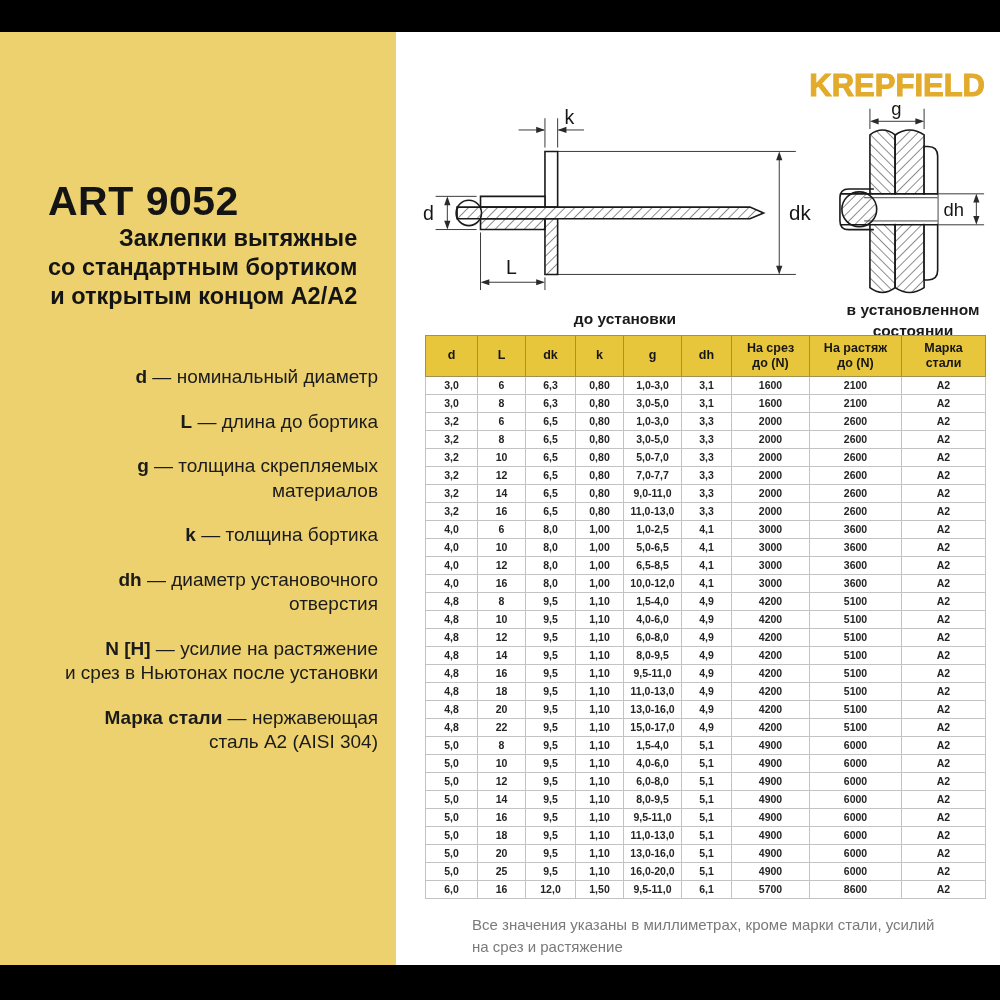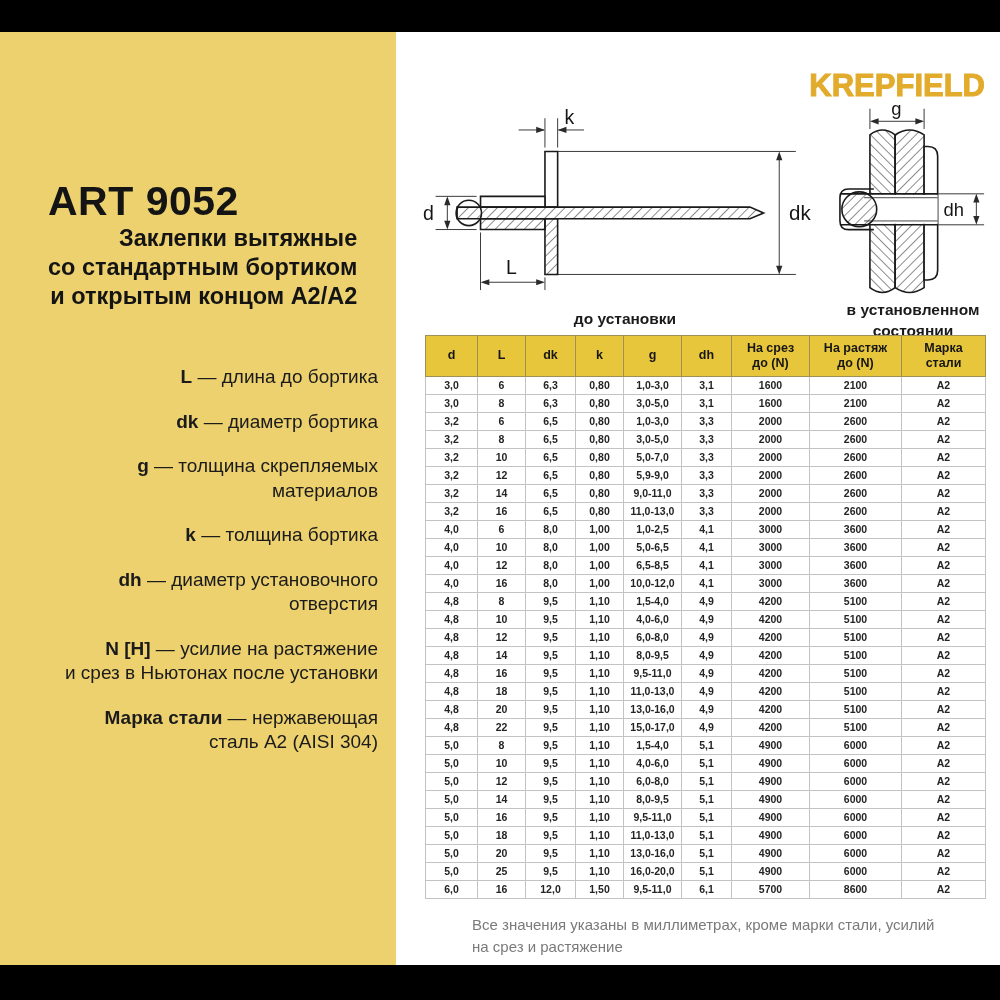--- a/index.html
+++ b/index.html
@@ -48,22 +48,22 @@
   <div class="bar bar-top"></div>
 
   <div class="panel">
     <div class="panel-title">ART 9052</div>
     <div class="panel-sub">
       <div>Заклепки вытяжные</div>
       <div>со стандартным бортиком</div>
       <div>и открытым концом А2/А2</div>
     </div>
     <div class="legend">
+        <div class="legend-item"><b>d</b> — номинальный диаметр</div>
         <div class="legend-item"><b>L</b> — длина до бортика</div>
-        <div class="legend-item"><b>dk</b> — диаметр бортика</div>
         <div class="legend-item"><b>g</b> — толщина скрепляемых
 материалов</div>
         <div class="legend-item"><b>k</b> — толщина бортика</div>
         <div class="legend-item"><b>dh</b> — диаметр установочного
 отверстия</div>
         <div class="legend-item"><b>N [Н]</b> — усилие на растяжение
 и срез в Ньютонах после установки</div>
         <div class="legend-item"><b>Марка стали</b> — нержавеющая
 сталь А2 (AISI 304)</div>
       </div>
@@ -250,21 +250,21 @@
           <td>3,3</td>
           <td>2000</td>
           <td>2600</td>
           <td>A2</td>
         </tr>
         <tr>
           <td>3,2</td>
           <td>12</td>
           <td>6,5</td>
           <td>0,80</td>
-          <td>5,9-9,0</td>
+          <td>7,0-7,7</td>
           <td>3,3</td>
           <td>2000</td>
           <td>2600</td>
           <td>A2</td>
         </tr>
         <tr>
           <td>3,2</td>
           <td>14</td>
           <td>6,5</td>
           <td>0,80</td>

